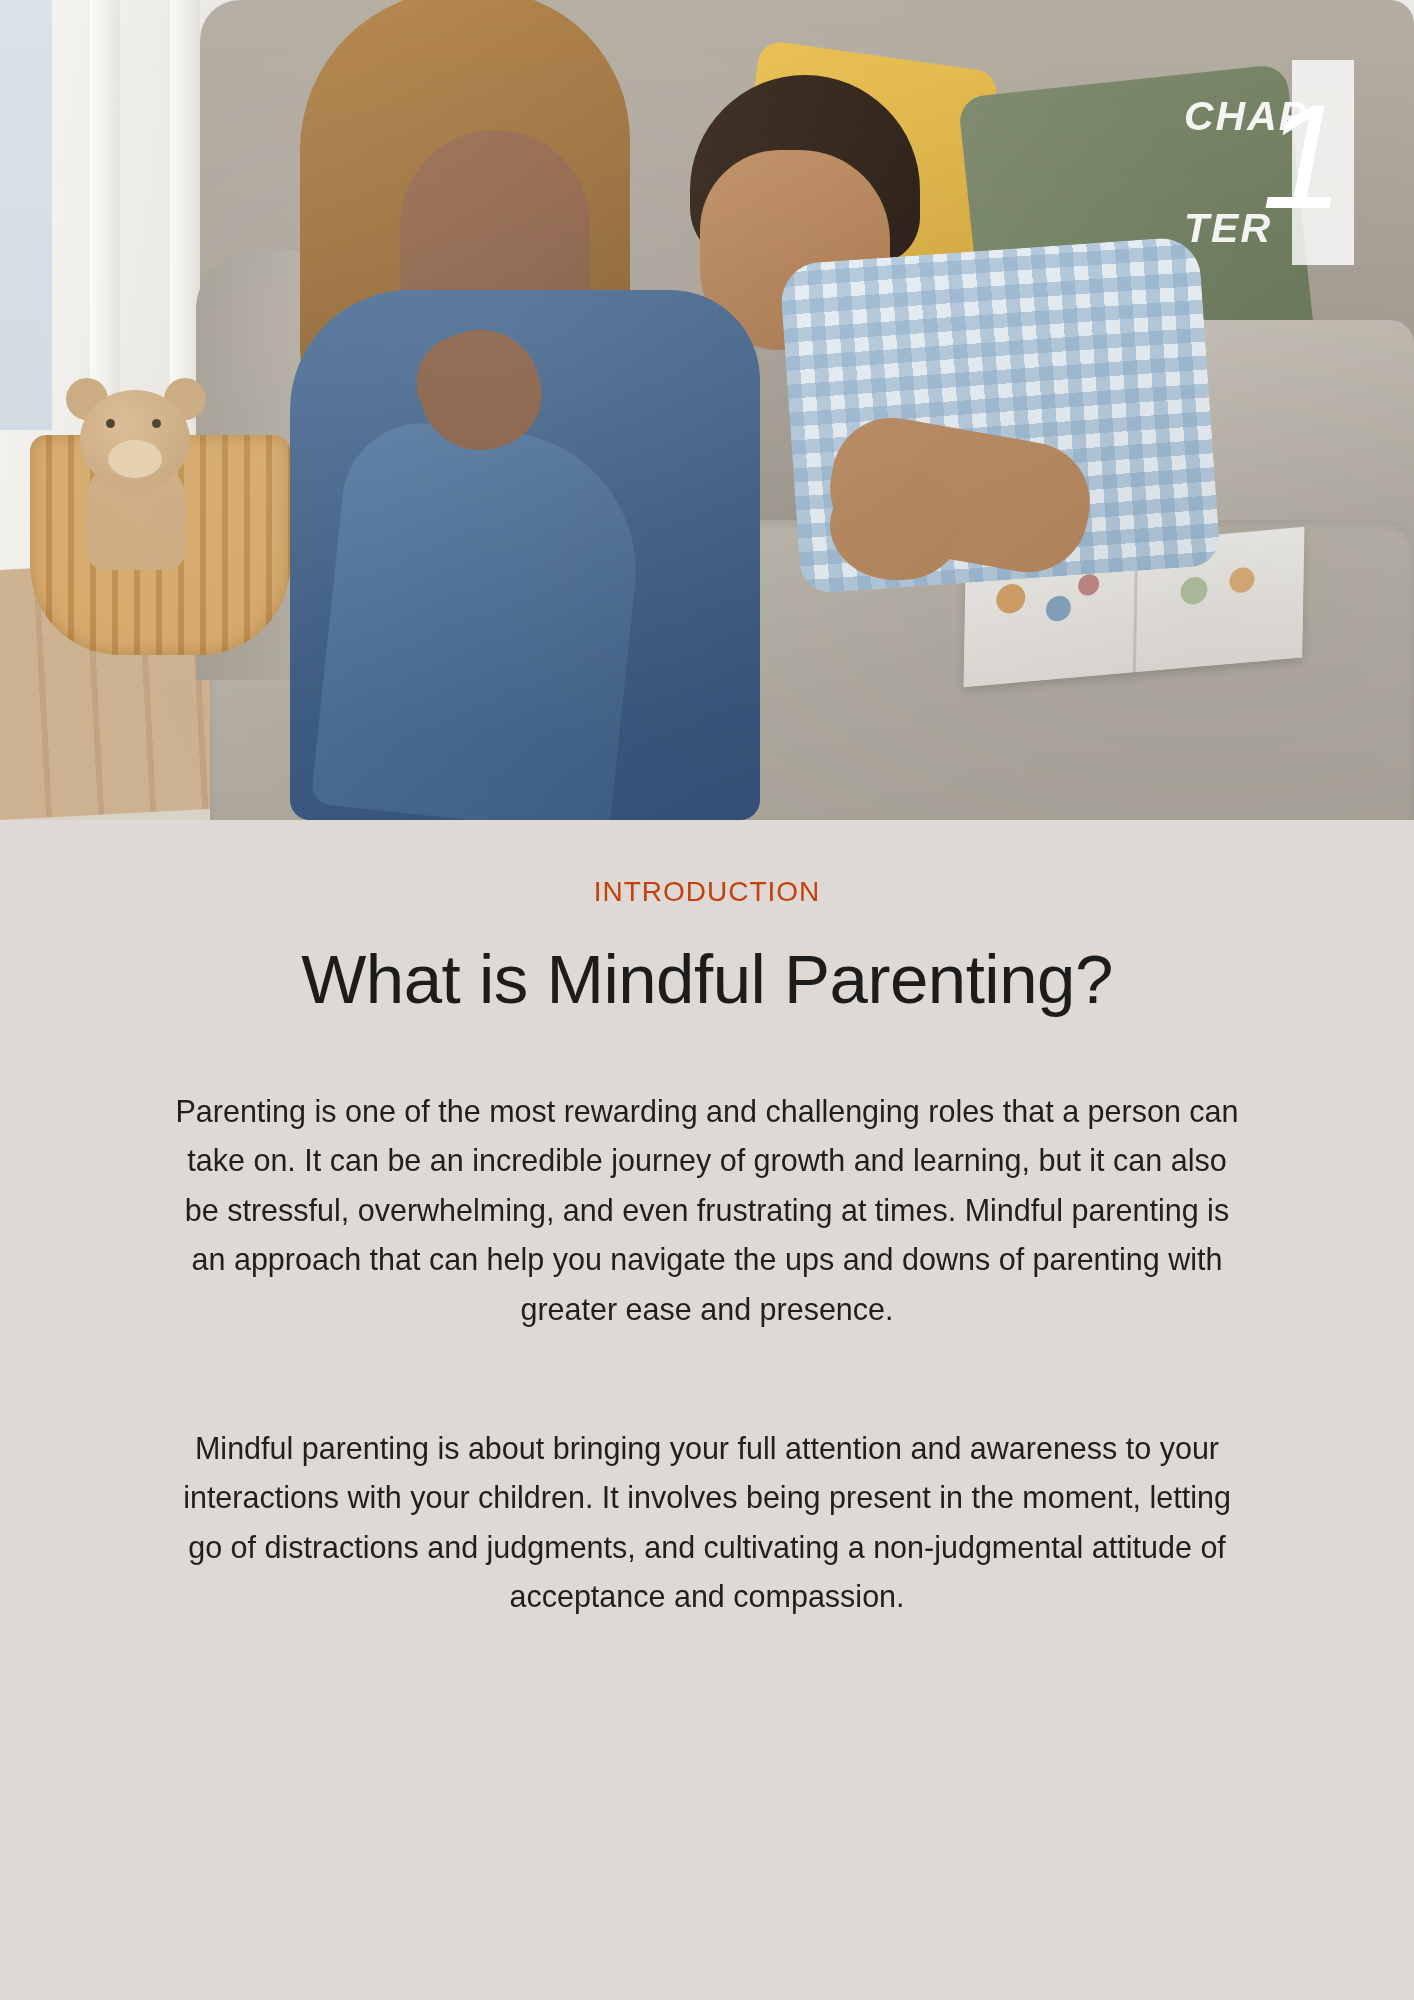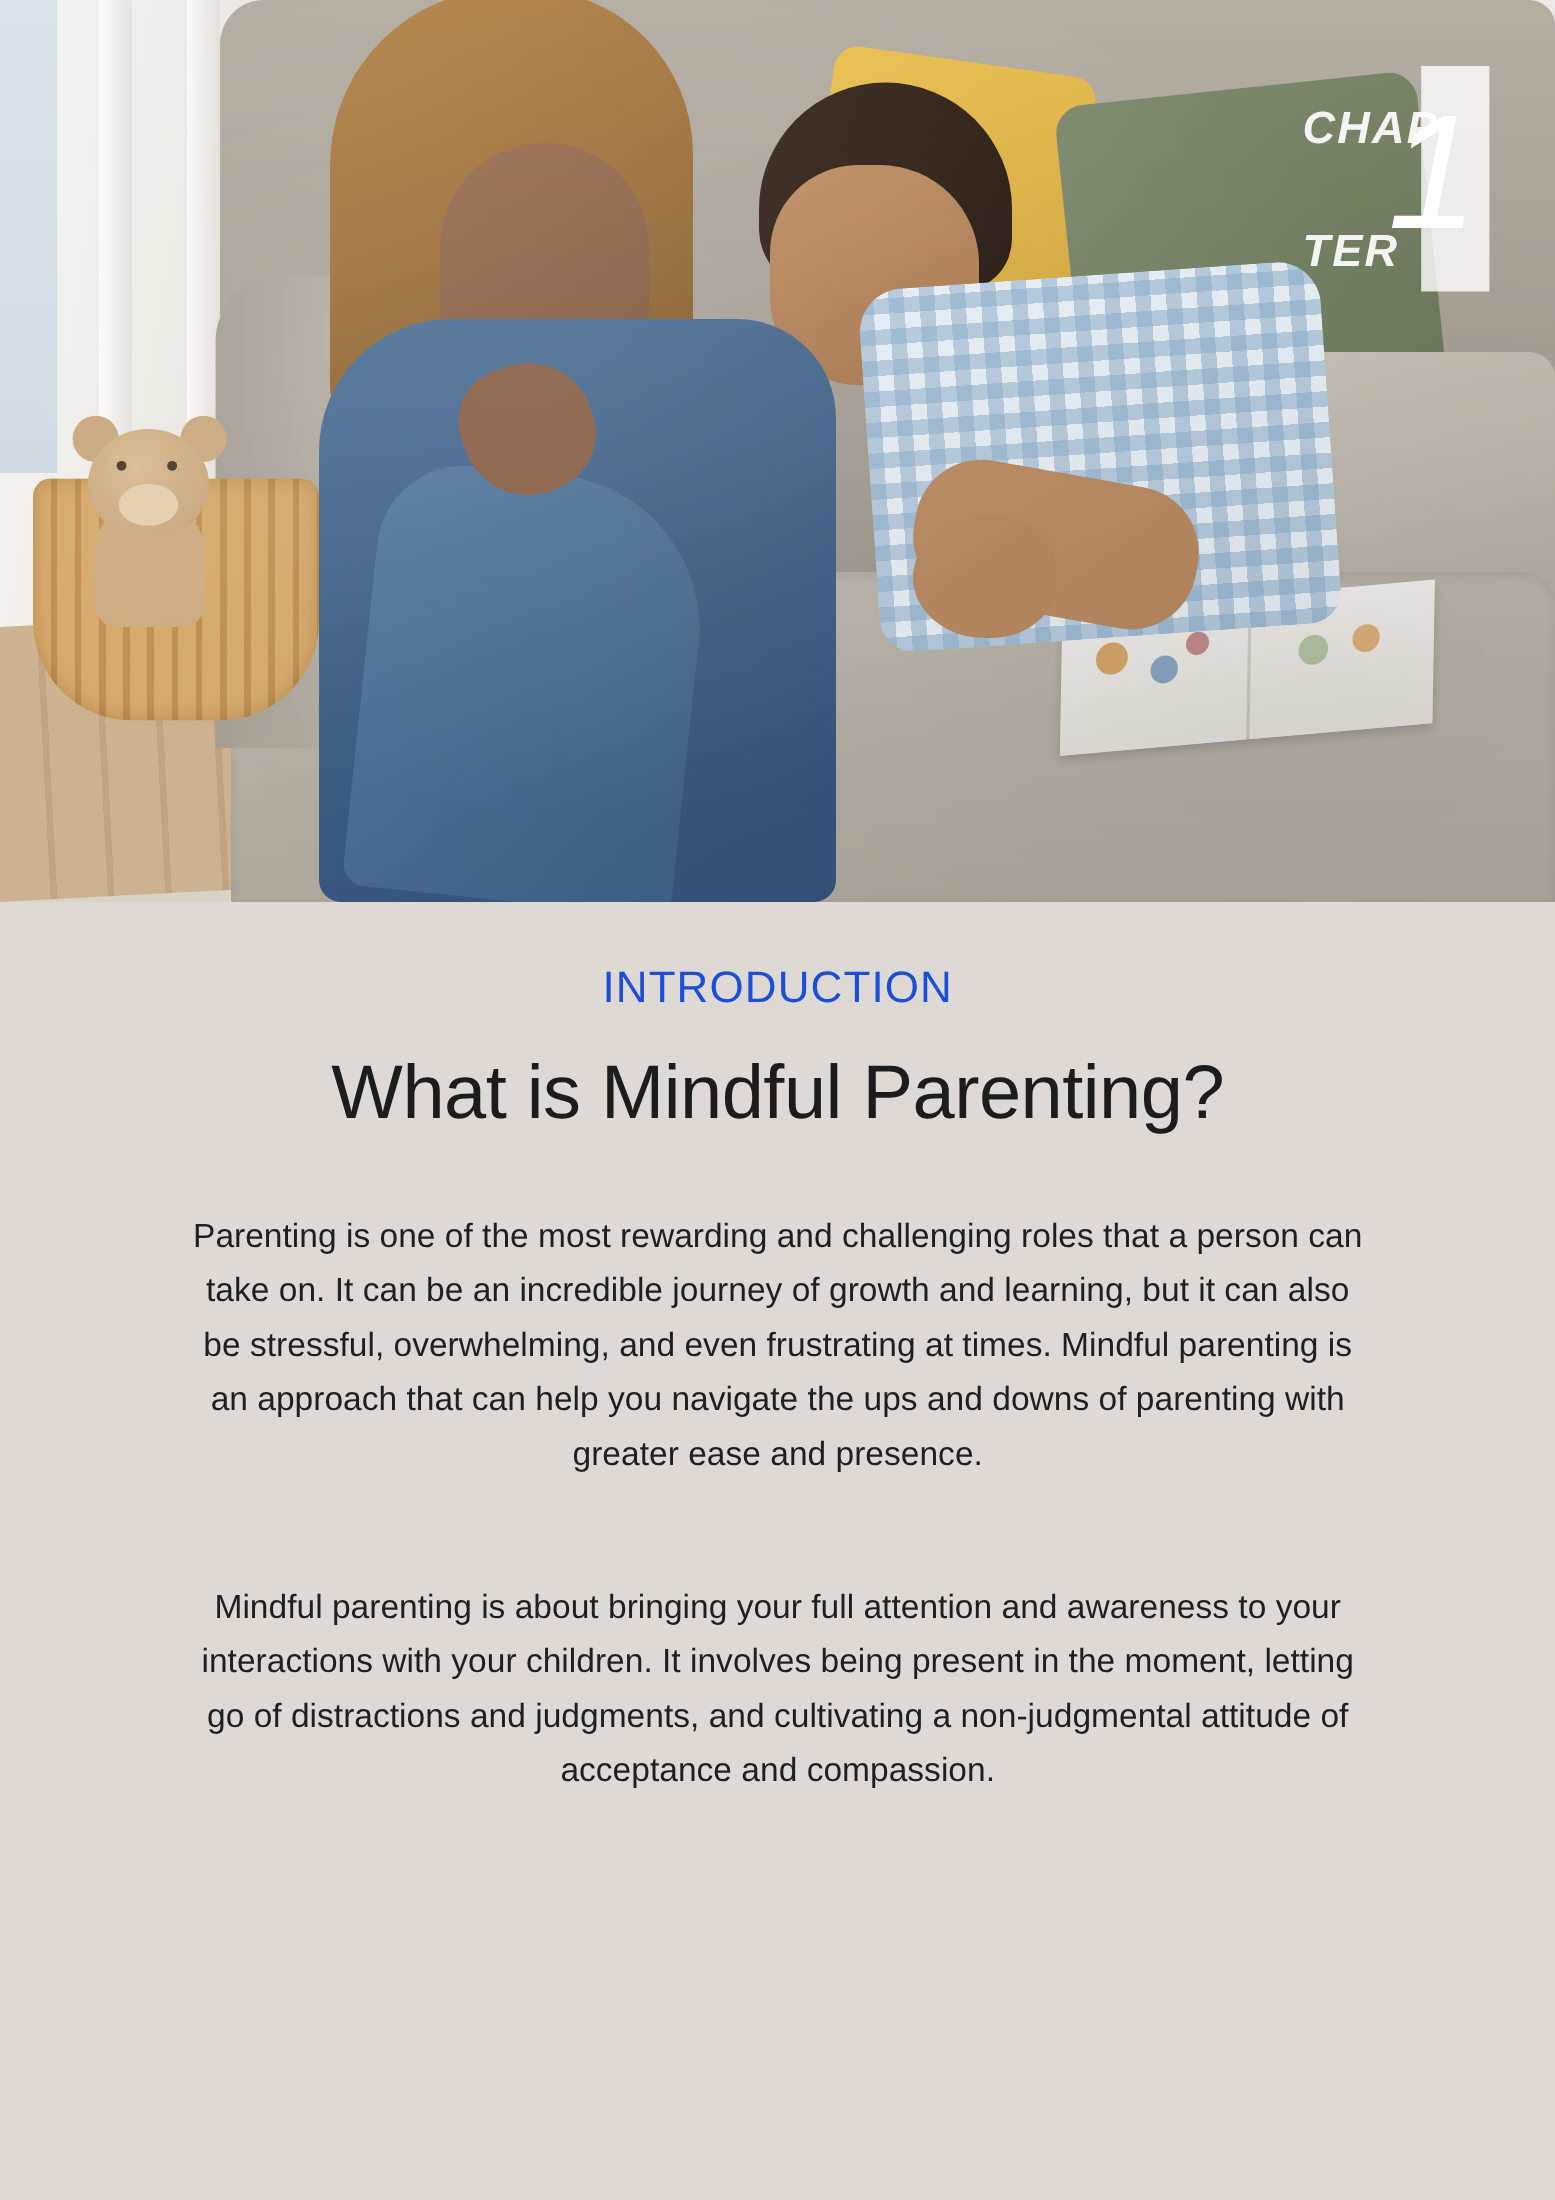--- a/index.html
+++ b/index.html
@@ -346,23 +346,23 @@
 
   
   .content {
     position: relative;
     padding: 0 140px;
     text-align: center;
     color: #1e1e1e;
   }
   .eyebrow {
     margin-top: 56px;
-    font-size: 40px;
+    font-size: 28px;
     letter-spacing: 1px;
-    color: #1d4ed8;
+    color: #c2410c;
     font-weight: 400;
   }
   .title {
     margin-top: 32px;
     font-size: 69px;
     font-weight: normal;
     letter-spacing: -0.5px;
     color: #1c1c1c;
   }
   .para {

